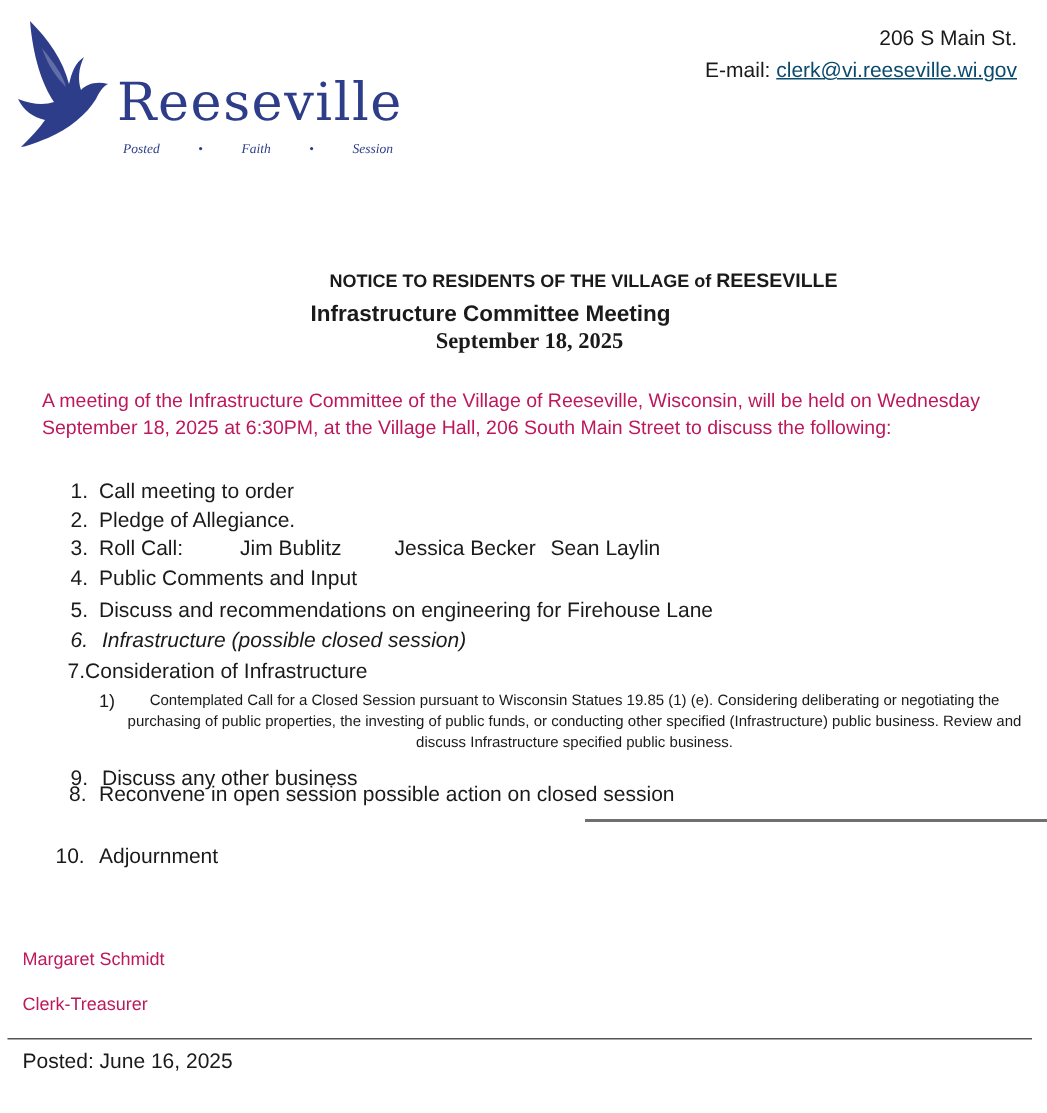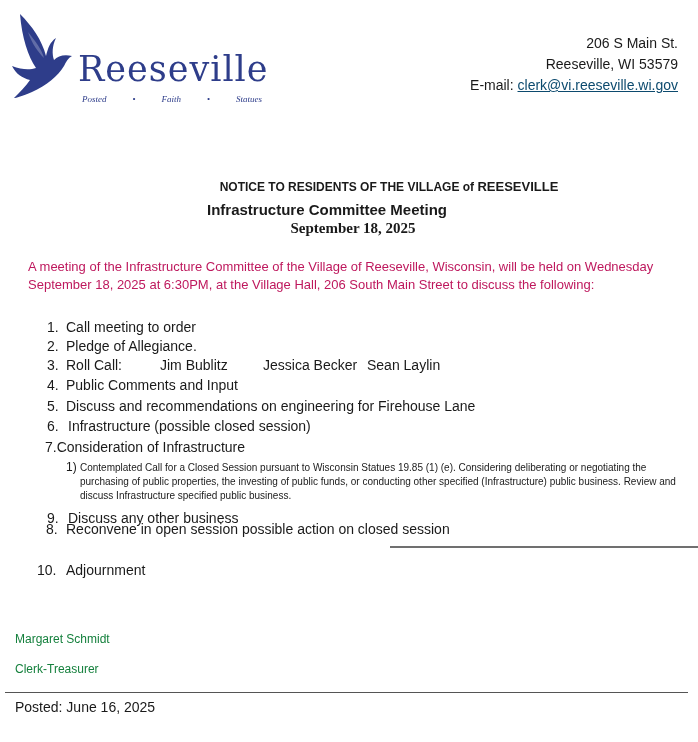--- a/index.html
+++ b/index.html
@@ -5,67 +5,66 @@
     * { margin: 0; padding: 0; box-sizing: border-box; }
     html, body { width: 698px; height: 742px; background: #ffffff; overflow: hidden; }
     body { position: relative; font-family: "Liberation Sans", "DejaVu Sans", sans-serif; color: #1a1a1a; }
 
     .logo { position: absolute; left: 12px; top: 12px; width: 250px; height: 95px; }
     .logo svg { position: absolute; left: 0; top: 0; }
     .logo-word { position: absolute; left: 66px; top: 40px; font-family: "DejaVu Serif", "Liberation Serif", serif; font-size: 35px; color: #2e3d8a; letter-spacing: 1px; line-height: 1; }
     .logo-tag { position: absolute; left: 70px; top: 82px; width: 180px; font-family: "Liberation Serif", serif; font-style: italic; font-size: 9px; color: #2e3d8a; display: flex; justify-content: space-between; }
     .logo-tag .dot { font-style: normal; }
 
-    .contact { position: absolute; right: 20px; top: 15px; text-align: right; font-size: 14px; line-height: 21px; color: #1a1a1a; margin-top: 18px; }
+    .contact { position: absolute; right: 20px; top: 15px; text-align: right; font-size: 14px; line-height: 21px; color: #1a1a1a; }
     .contact a { color: #0c4a6e; text-decoration: underline; }
 
     .notice-line { position: absolute; left: 0; width: 698px; text-align: center; }
     .notice-title { top: 179px; font-size: 12px; font-weight: bold; left: 40px; }
     .notice-title .big { font-size: 13px; }
     .meeting-title { top: 201px; font-size: 15px; font-weight: bold; left: -22px; }
     .meeting-date { top: 220px; font-family: "Liberation Serif", serif; font-size: 15px; font-weight: bold; left: 4px; }
 
     .intro { position: absolute; left: 28px; top: 258px; width: 670px; font-size: 13px; line-height: 18px; color: #be185d; }
 
     .agenda { position: absolute; left: 0; top: 0; }
     .agenda-item { position: absolute; font-size: 14px; white-space: nowrap; color: #1a1a1a; }
     .agenda-item .num { display: inline-block; }
     .roll-name { display: inline-block; }
 
     .sub-item { position: absolute; left: 66px; top: 461px; width: 620px; font-size: 10px; line-height: 14px; color: #1a1a1a; }
     .sub-item .sub-num { position: absolute; left: 0; top: -1px; font-size: 12px; }
-    .sub-item .sub-text { margin-left: 14px; }
+    .sub-item .sub-text { margin-left: 14px; text-align: center; }
 
     .short-rule { position: absolute; left: 390px; top: 546px; width: 308px; height: 2px; background: #707070; }
 
-    .signer { position: absolute; left: 15px; font-size: 12px; color: #15803d; }
+    .signer { position: absolute; left: 15px; font-size: 12px; color: #be185d; }
     .bottom-rule { position: absolute; left: 5px; top: 692px; width: 683px; height: 1px; background: #555; }
     .posted { position: absolute; left: 15px; top: 699px; font-size: 14px; color: #1a1a1a; }
   </style>
 </head>
 <body>
 
 <div class="logo">
   <svg width="80" height="90" viewBox="0 0 80 90">
     <path d="M8,2 C20,14 30,28 34,44 C36,36 38,30 44,26 C40,34 40,42 42,48 C46,44 52,42 60,44 C56,46 54,50 52,54 C46,64 34,74 20,80 C10,84 4,86 2,86 C8,80 14,74 18,68 C10,66 4,62 0,54 C10,58 18,58 24,56 C16,44 10,26 8,2 Z" fill="#2e3d8a"></path>
     <path d="M16,20 C24,30 30,38 32,46 C26,40 20,32 16,20 Z" fill="#ffffff" opacity="0.25"></path>
   </svg>
   <div class="logo-word">Reeseville</div>
   <div class="logo-tag">
     <span>Posted</span>
     <span class="dot">•</span>
     <span>Faith</span>
     <span class="dot">•</span>
-    <span>Statues</span>
+    <span>Session</span>
   </div>
 </div>
 
 <div class="contact">
   <div>206 S Main St.</div>
-  <div>Reeseville, WI 53579</div>
   <div><span>E-mail: </span><a href="mailto:clerk@vi.reeseville.wi.gov">clerk@vi.reeseville.wi.gov</a></div>
 </div>
 
 <div class="notice-line notice-title"><span>NOTICE TO RESIDENTS OF THE VILLAGE of </span><span class="big">REESEVILLE</span></div>
 <div class="notice-line meeting-title">Infrastructure Committee Meeting</div>
 <div class="notice-line meeting-date">September 18, 2025</div>
 
 <div class="intro">A meeting of the Infrastructure Committee of the Village of Reeseville, Wisconsin, will be held on Wednesday September 18, 2025 at 6:30PM, at the Village Hall, 206 South Main Street to discuss the following:</div>
 
 <div class="agenda">
@@ -77,21 +76,21 @@
   </div>
   <div class="agenda-item" style="left:47px; top:357px;">
     <span class="num" style="width:19px">3.</span><span class="roll-name" style="width:94px">Roll Call:</span><span class="roll-name" style="width:103px">Jim Bublitz</span><span class="roll-name" style="width:104px">Jessica Becker</span><span class="roll-name">Sean Laylin</span>
   </div>
   <div class="agenda-item" style="left:47px; top:377px;">
     <span class="num" style="width:19px">4.</span><span>Public Comments and Input</span>
   </div>
   <div class="agenda-item" style="left:47px; top:398px;">
     <span class="num" style="width:19px">5.</span><span>Discuss and recommendations on engineering for Firehouse Lane</span>
   </div>
-  <div class="agenda-item" style="left:47px; top:418px;">
+  <div class="agenda-item" style="left:47px; top:418px;font-style:italic;">
     <span class="num" style="width:21px">6.</span><span>Infrastructure (possible closed session)</span>
   </div>
   <div class="agenda-item" style="left:45px; top:439px;">
     <span class="num">7.</span><span>Consideration of Infrastructure</span>
   </div>
   <div class="agenda-item" style="left:46px; top:521px;">
     <span class="num" style="width:20px">8.</span><span>Reconvene in open session possible action on closed session</span>
   </div>
   <div class="agenda-item" style="left:47px; top:510px;">
     <span class="num" style="width:21px">9.</span><span>Discuss any other business</span>

